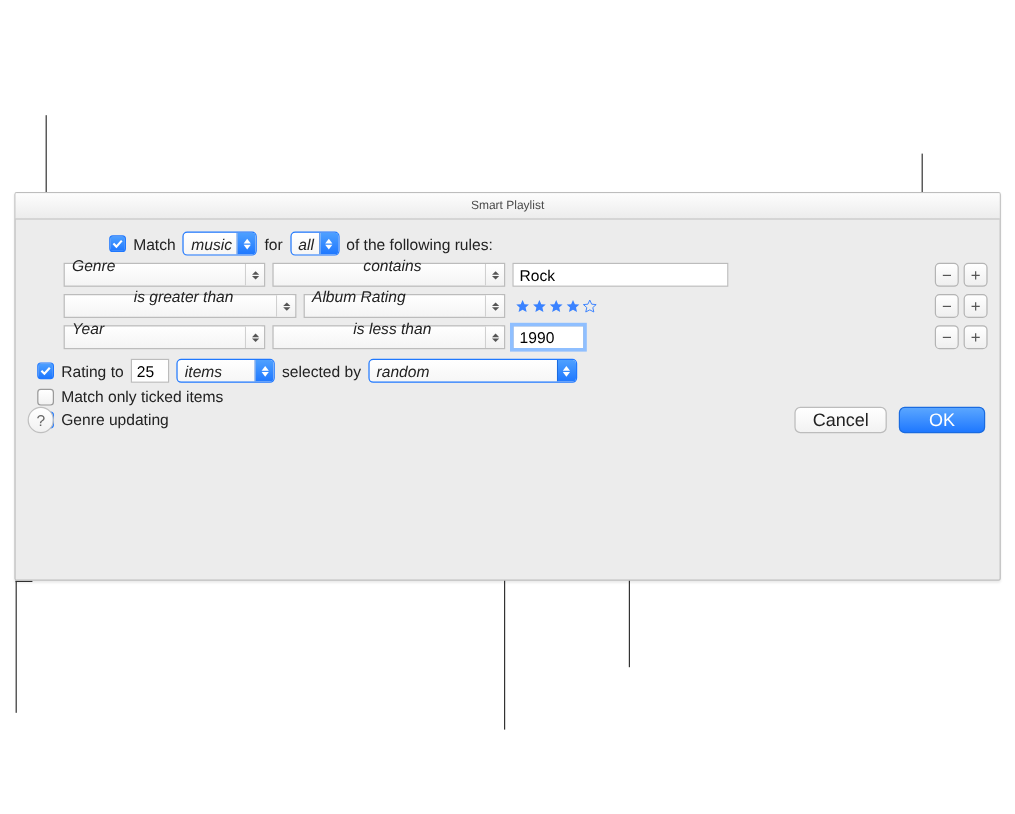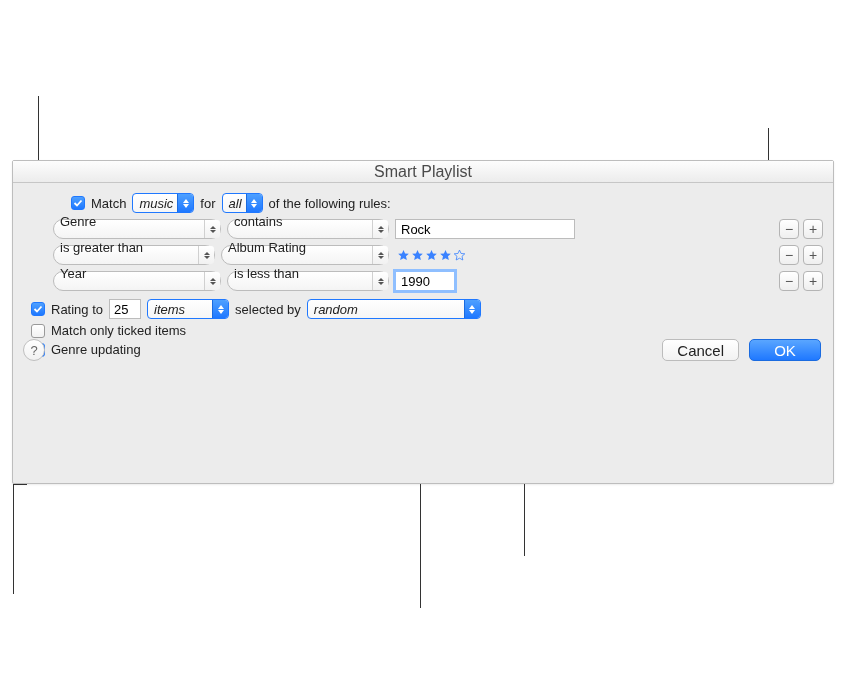--- a/index.html
+++ b/index.html
@@ -22,21 +22,21 @@
     background: #ececec;
     border: 1px solid #bdbdbd;
     border-radius: 2px;
     box-shadow: 0 1px 2px rgba(0,0,0,0.08);
   }
   .titlebar {
     height: 22px;
     background: linear-gradient(#fdfdfd,#ececec);
     border-bottom: 1px solid #c6c6c6;
     text-align: center;
-    font-size: 16px;
+    font-size: 10px;
     line-height: 22px;
     color: #4a4a4a;
   }
   .body { padding: 10px 10px 10px 10px; position: relative; }
   .row { display: flex; align-items: center; gap: 6px; margin-bottom: 6px; }
   .checkbox {
     width:14px; height:14px;
     border:1px solid #9a9a9a;
     border-radius:3px;
     background: linear-gradient(#fff,#f2f2f2);
@@ -78,41 +78,42 @@
   .select.inline {
     border-color:#1f78ff;
   }
   .rules {
     margin: 6px 0 8px 30px;
   }
   .rule-row { display:flex; align-items:center; gap:6px; margin-bottom:6px; }
   .rule-select {
     height:20px;
     border:1px solid #bcbcbc;
-    border-radius:10px;
+    border-radius:0;
     background: linear-gradient(#ffffff,#f4f4f4);
     display:flex; align-items:center;
     padding:0 0 16px 6px;
     position:relative;
+    font-style:italic;
   }
   .rule-select .sel-btn2 {
     position:absolute; right:0; top:0; bottom:0; width:16px;
     border-left:1px solid #d0d0d0;
     display:flex; flex-direction:column; align-items:center; justify-content:center; gap:1px;
     background: linear-gradient(#fff,#f1f1f1);
     border-top-right-radius:3px; border-bottom-right-radius:3px;
   }
   .rule-select .sel-btn2 .tri-up {
     width:0;height:0;border-left:3px solid transparent;border-right:3px solid transparent;border-bottom:3px solid #555;
   }
   .rule-select .sel-btn2 .tri-down {
     width:0;height:0;border-left:3px solid transparent;border-right:3px solid transparent;border-top:3px solid #555;
   }
   .rule-select.field { width:168px; }
-  .rule-select.op { width:162px; }
+  .rule-select.op { width:194px;justify-content:center; }
   .text-input {
     height:20px;
     border:1px solid #bcbcbc;
     background:#fff;
     padding:0 5px;
     font-size:13px;
     width:180px;
     border-radius:0;
   }
   .text-input.focused {
@@ -177,21 +178,21 @@
 <div class="callout-line" style="left:13px; top:484px; width:14px; height:1px;"></div>
 <div class="callout-line" style="left:420px; top:408px; width:1px; height:200px;"></div>
 <div class="callout-line" style="left:220px; top:408px; width:200px; height:1px;"></div>
 <div class="callout-line" style="left:524px; top:380px; width:1px; height:176px;"></div>
 
 <div class="sheet">
   <div class="titlebar">Smart Playlist</div>
 
   <div class="body">
 
-    <div class="row" style="margin-left:4px;padding-left:44px;">
+    <div class="row" style="margin-left:24px;padding-left:44px;">
       <span class="checkbox checked">
         <svg viewBox="0 0 10 10">
             <polyline points="1.5,5 4,7.5 8.5,2.5" fill="none" stroke="#fff" stroke-width="1.8"></polyline>
           </svg>
       </span>
       <span class="label">Match</span>
       <span class="select inline">
         <span class="sel-text">music</span>
         <span class="sel-btn">
             <span class="tri-up"></span>

